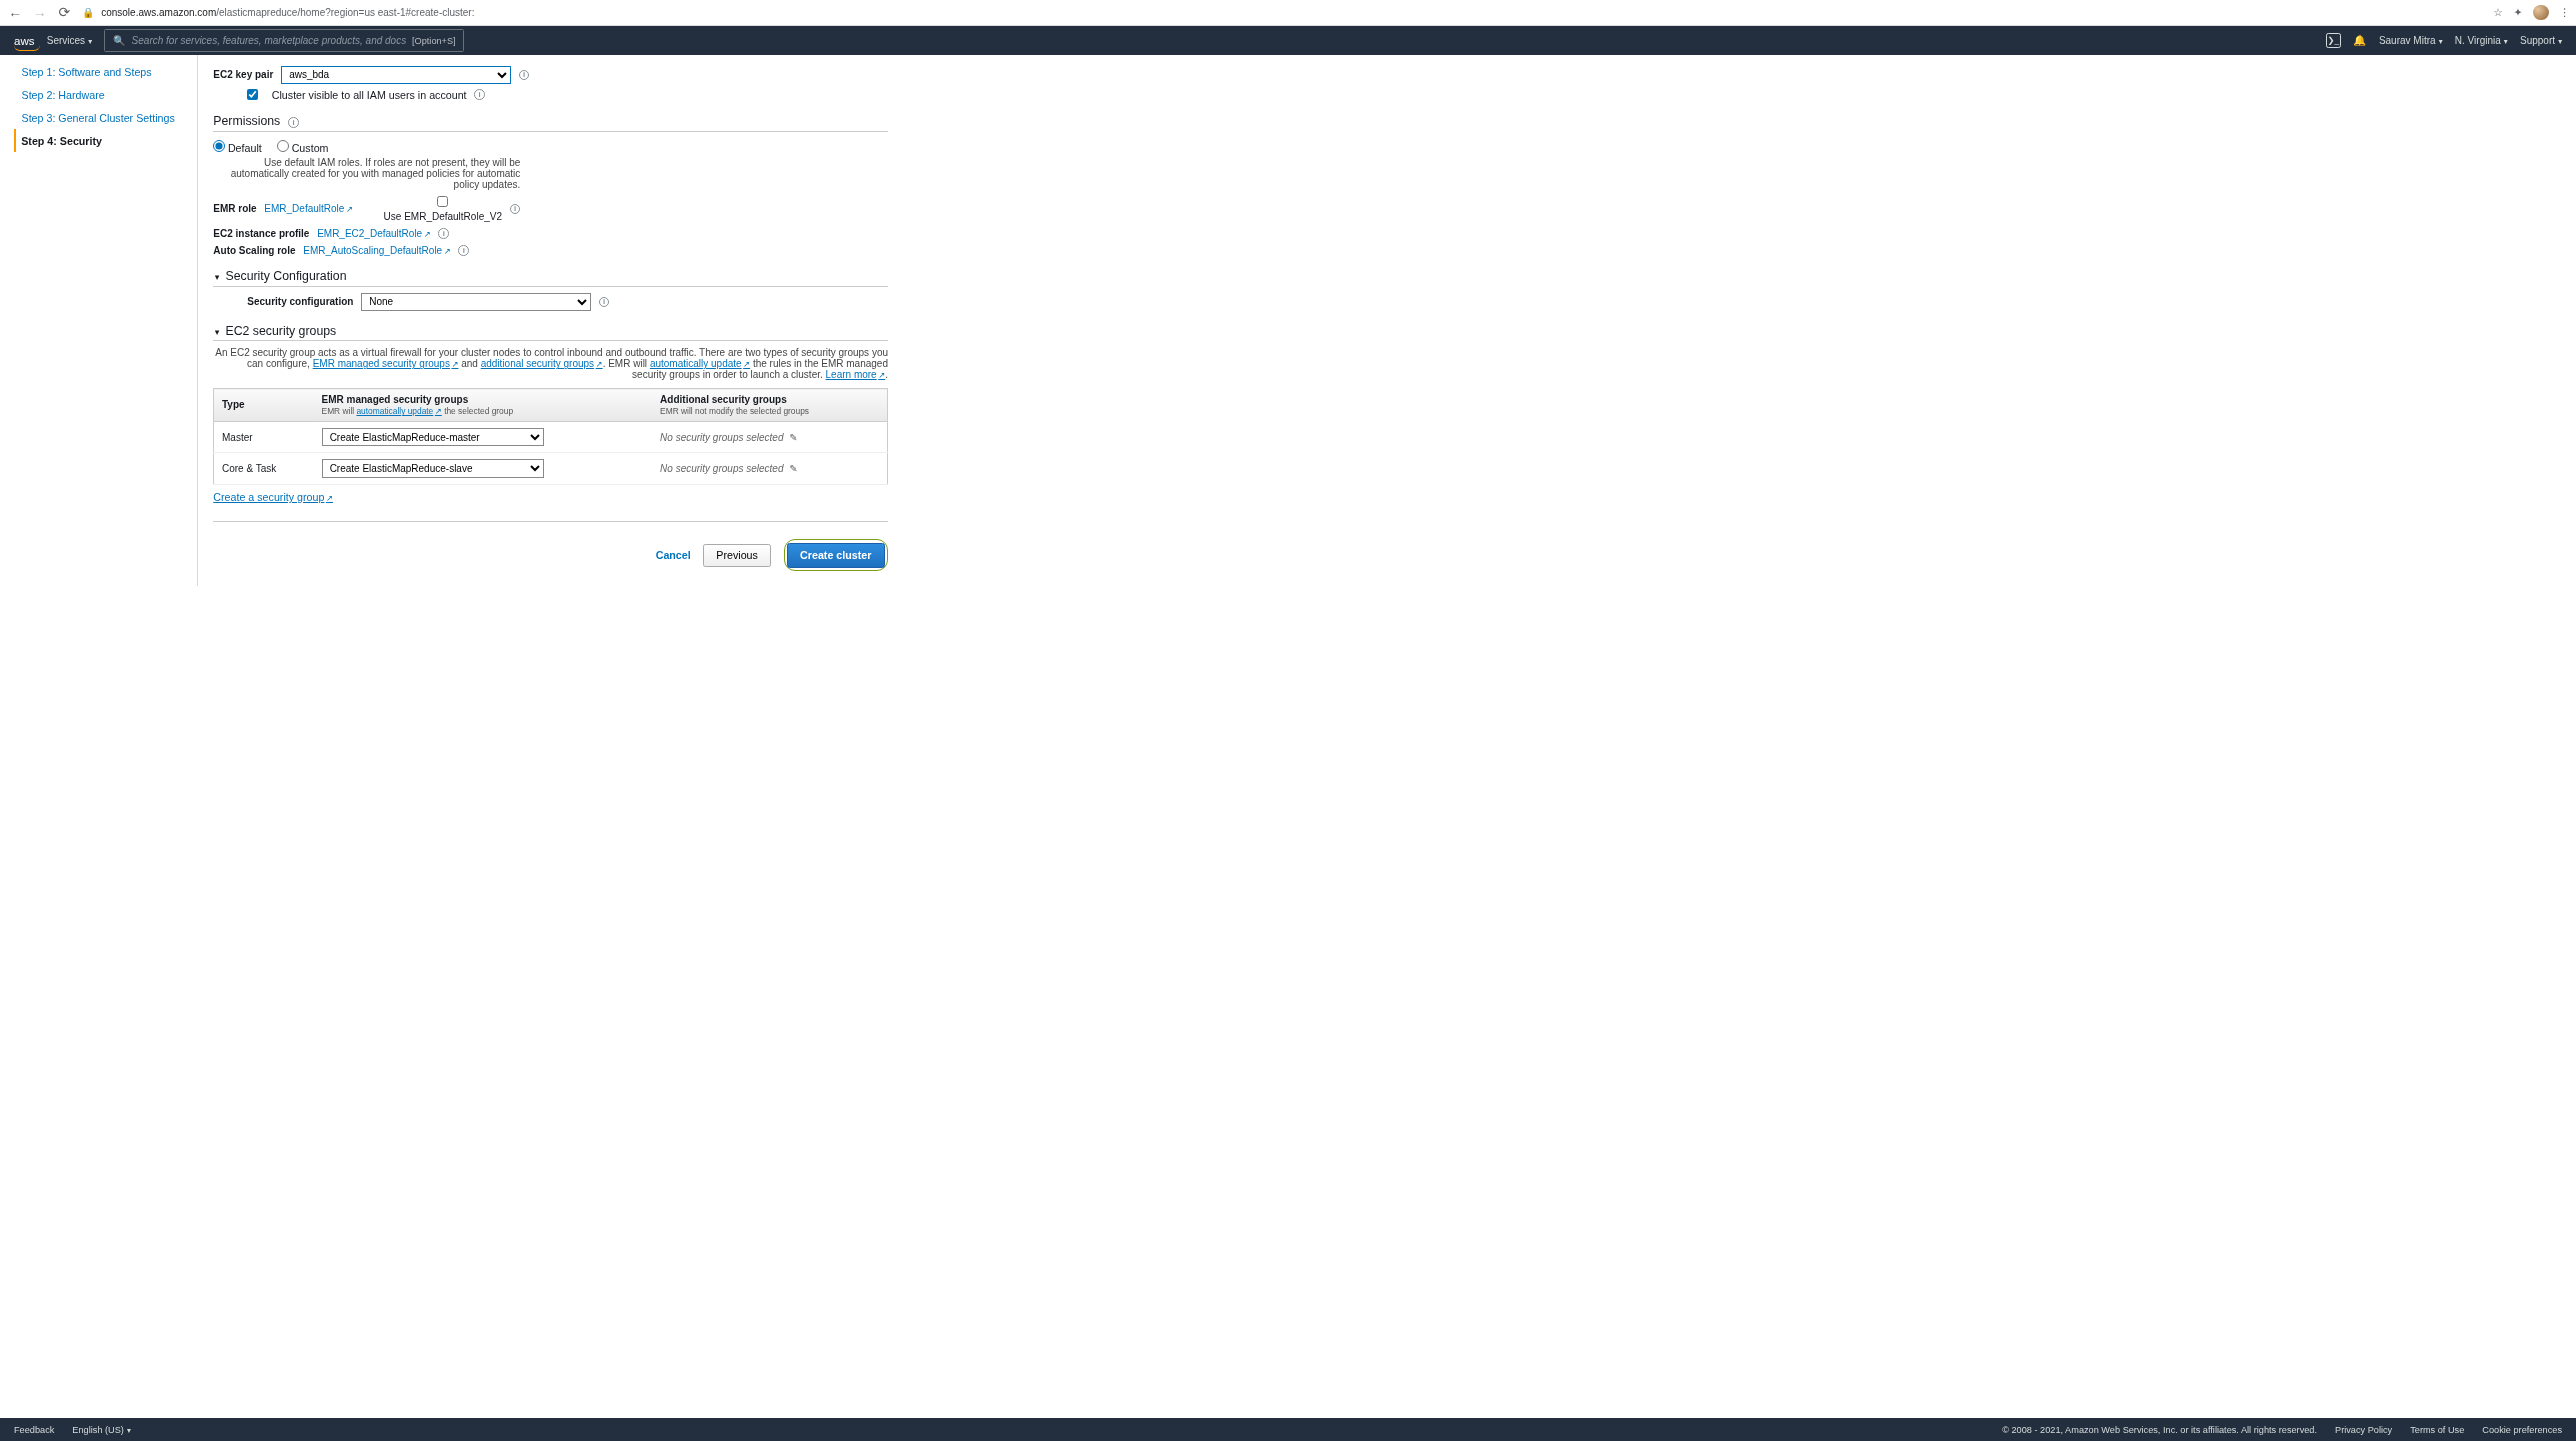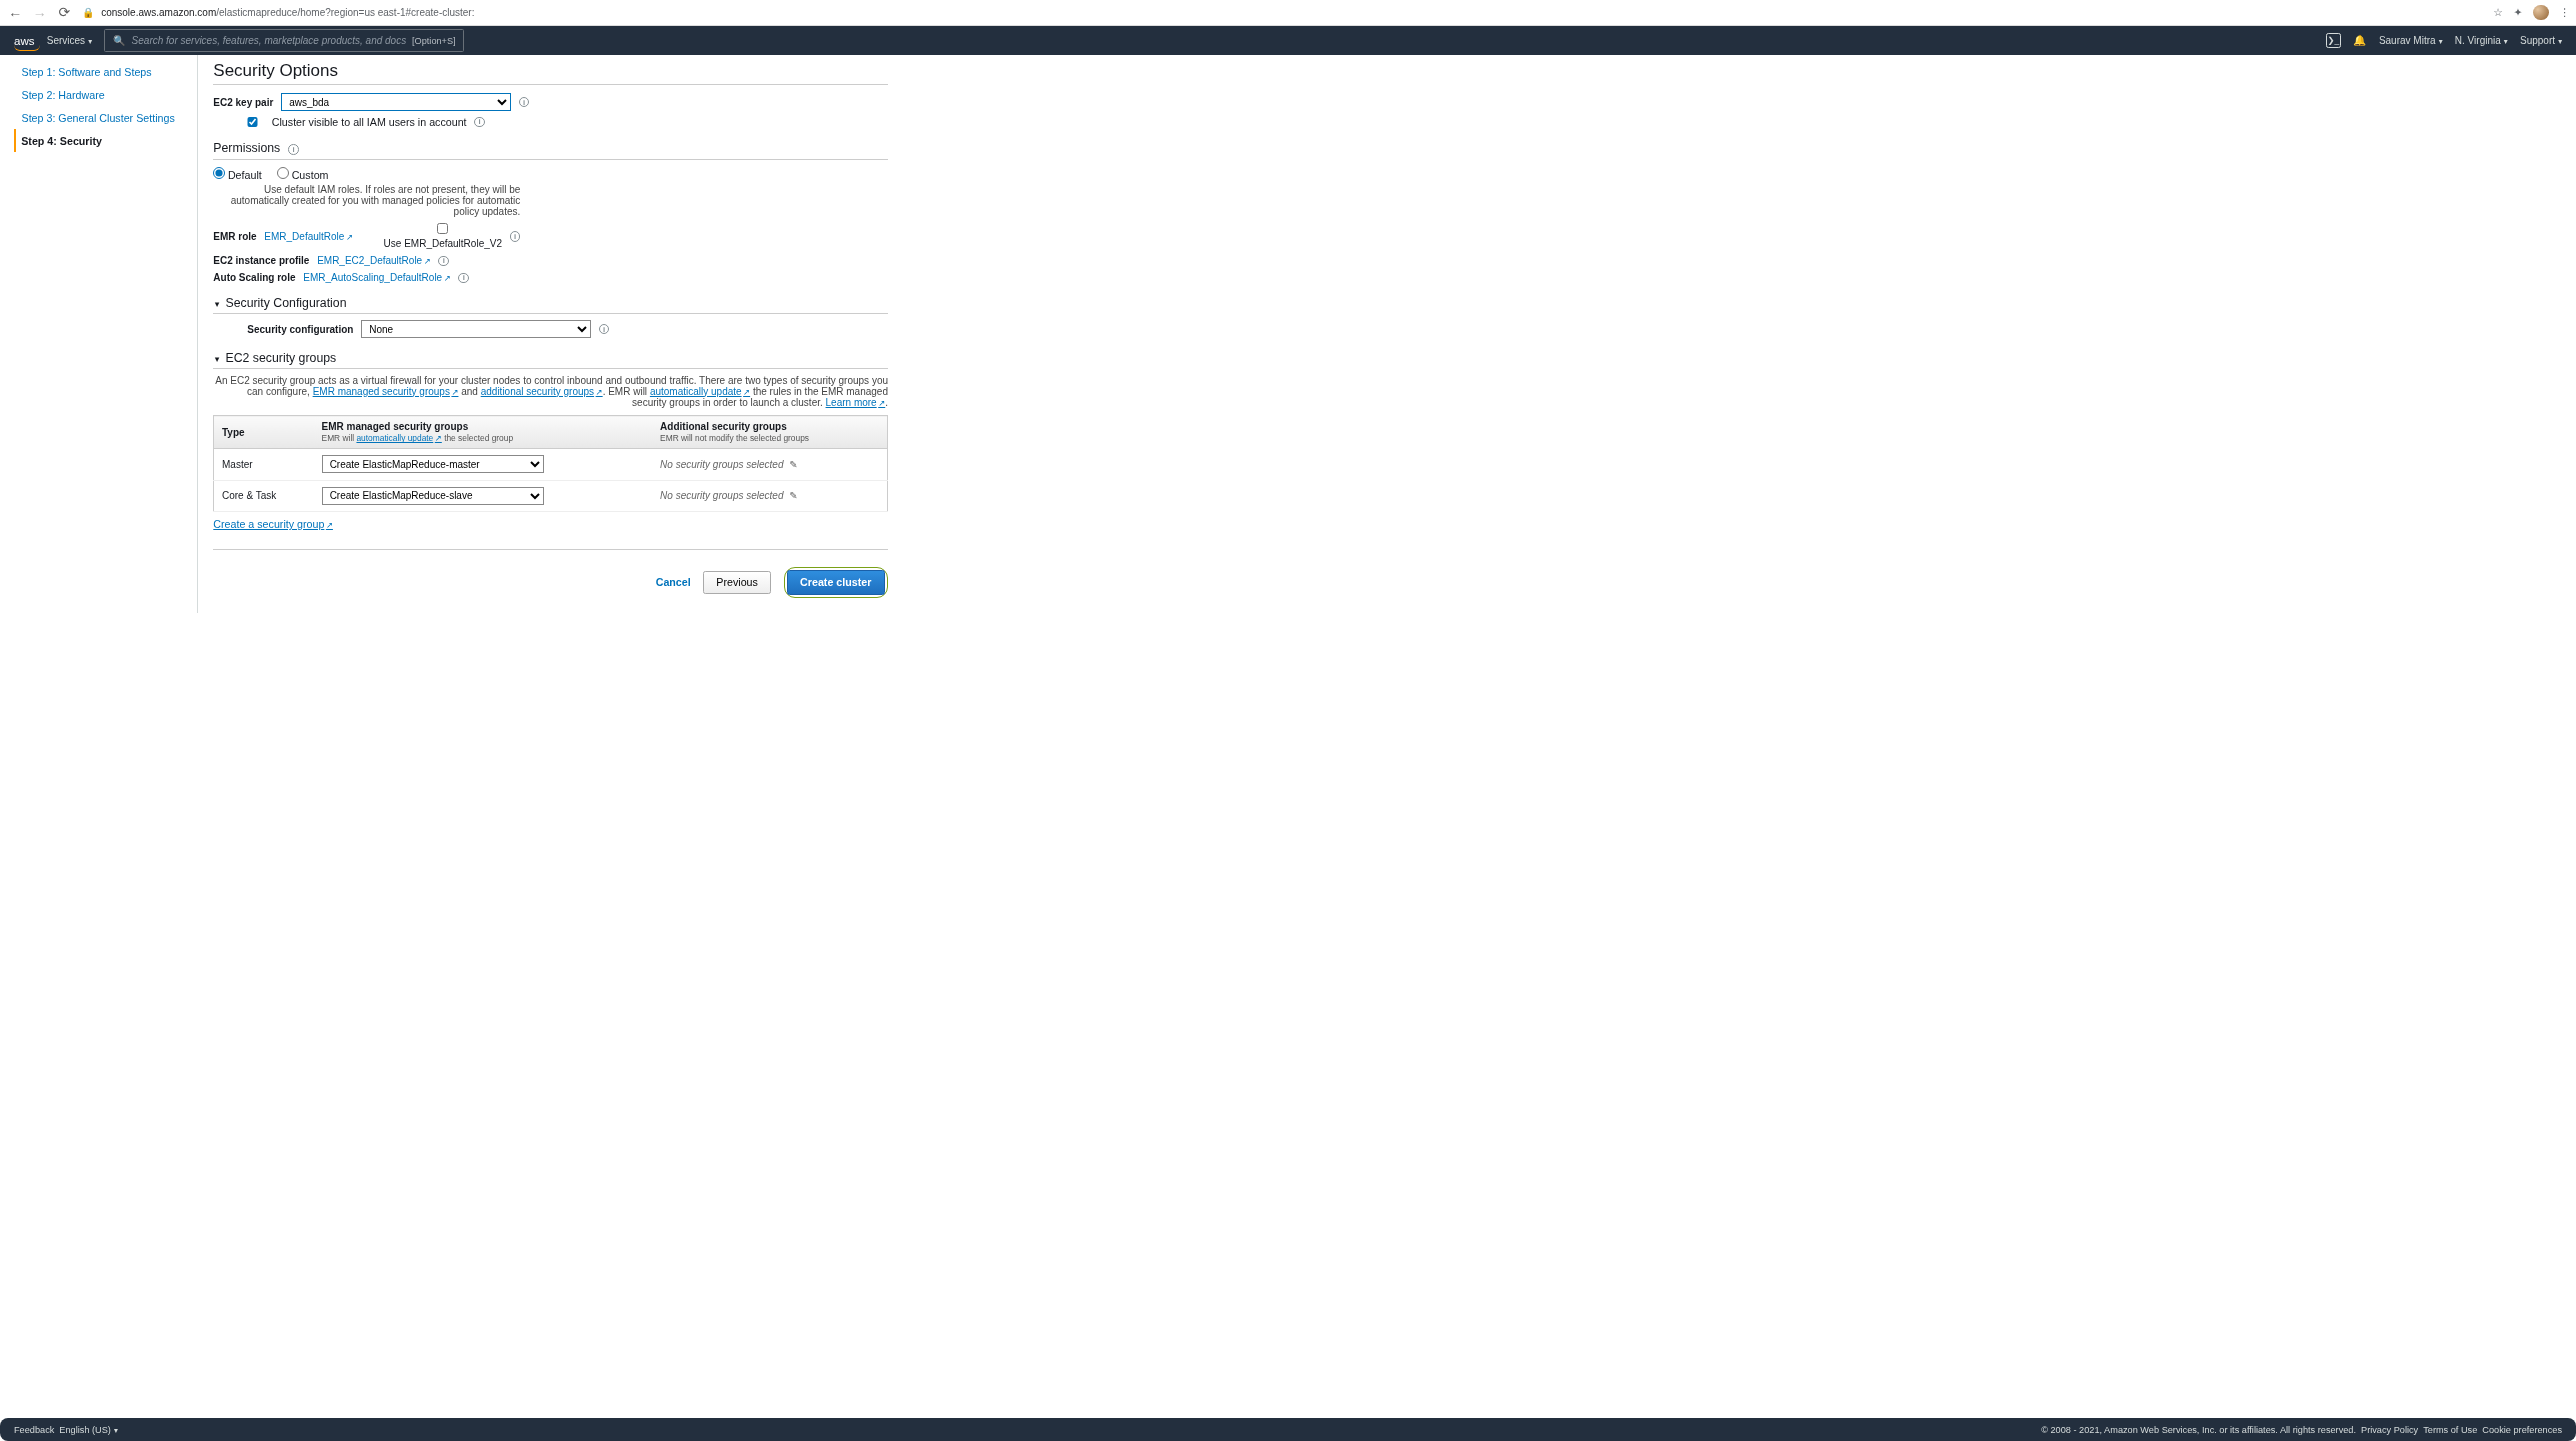--- a/index.html
+++ b/index.html
@@ -63,21 +63,21 @@
 .nosel { font-style:italic; color:#666; }
 .pencil { color:#666; font-size:10px; margin-left:3.1px; }
 
 .actions { display:flex; justify-content:flex-end; gap:12.3px; border-top:0.8px solid #ccc; margin-top:18.4px; padding-top:17px; align-items:center; }
 .btn-cancel { color:#0073bb; font-weight:600; background:none; border:none; cursor:pointer; font-size:10.7px; }
 .btn-prev { background:linear-gradient(#fff,#eee); border:0.8px solid #aaa; border-radius:2.3px; padding:4.6px 12.3px; font-size:10.7px; cursor:pointer; }
 .btn-create { background:linear-gradient(#2f8ede,#1e6fbf); color:#fff; border:0.8px solid #1a5fa8; border-radius:2.3px; padding:5.4px 12.3px; font-weight:700; font-size:10.7px; cursor:pointer; }
 .create-wrap { border:1.5px solid #7aa116; padding:2.3px; border-radius:11px; }
 
 
-.footer { position:fixed; bottom:0; left:0; right:0; height:23px; background:#232f3e; color:#d5dbdb; display:flex; align-items:center; padding:0 14px; font-size:9.2px; gap:5px;border-radius:8px; }
+.footer { position:fixed; bottom:0; left:0; right:0; height:23px; background:#232f3e; color:#d5dbdb; display:flex; align-items:center; padding:0 14px; font-size:9.2px; gap:18px; }
 .footer .spacer { flex:1; }
 .footer a { color:#d5dbdb; }
 .body-pad { padding-bottom:46px; }
 </style>
 </head>
 <body>
 
 <div class="browser-chrome">
   <div class="nav-btn">←</div>
   <div class="nav-btn disabled">→</div>
@@ -115,21 +115,20 @@
 
 <div class="layout">
   <div class="sidebar">
     <span class="step">Step 1: Software and Steps</span>
     <span class="step">Step 2: Hardware</span>
     <span class="step">Step 3: General Cluster Settings</span>
     <span class="step active">Step 4: Security</span>
   </div>
 
   <div class="main">
-    <h2 class="section">Security Options</h2>
 
     <label class="row">
       <span class="lbl">EC2 key pair</span>
       <select class="awsselect">
         <option>aws_bda</option>
       </select>
       <span class="info-i">i</span>
     </label>
 
     <label class="row" style="margin-left:18px;padding-left:16px;">

